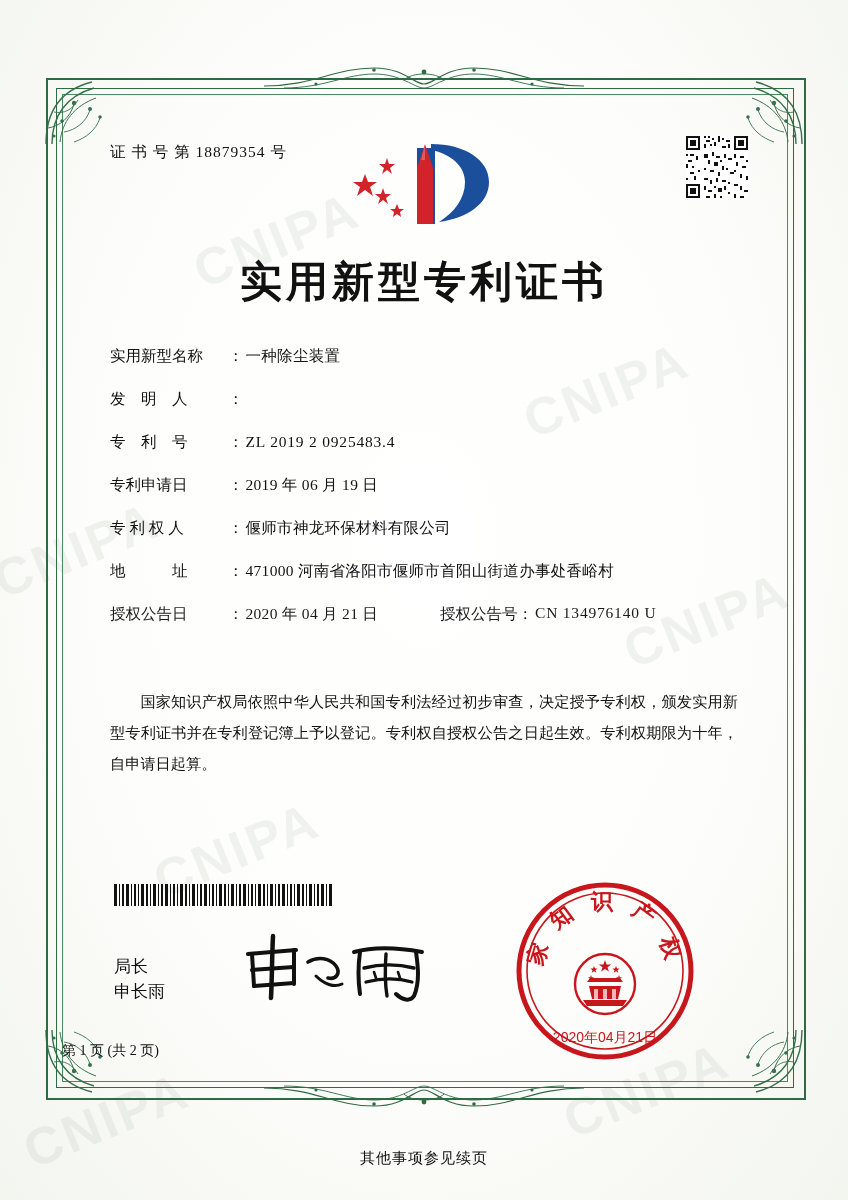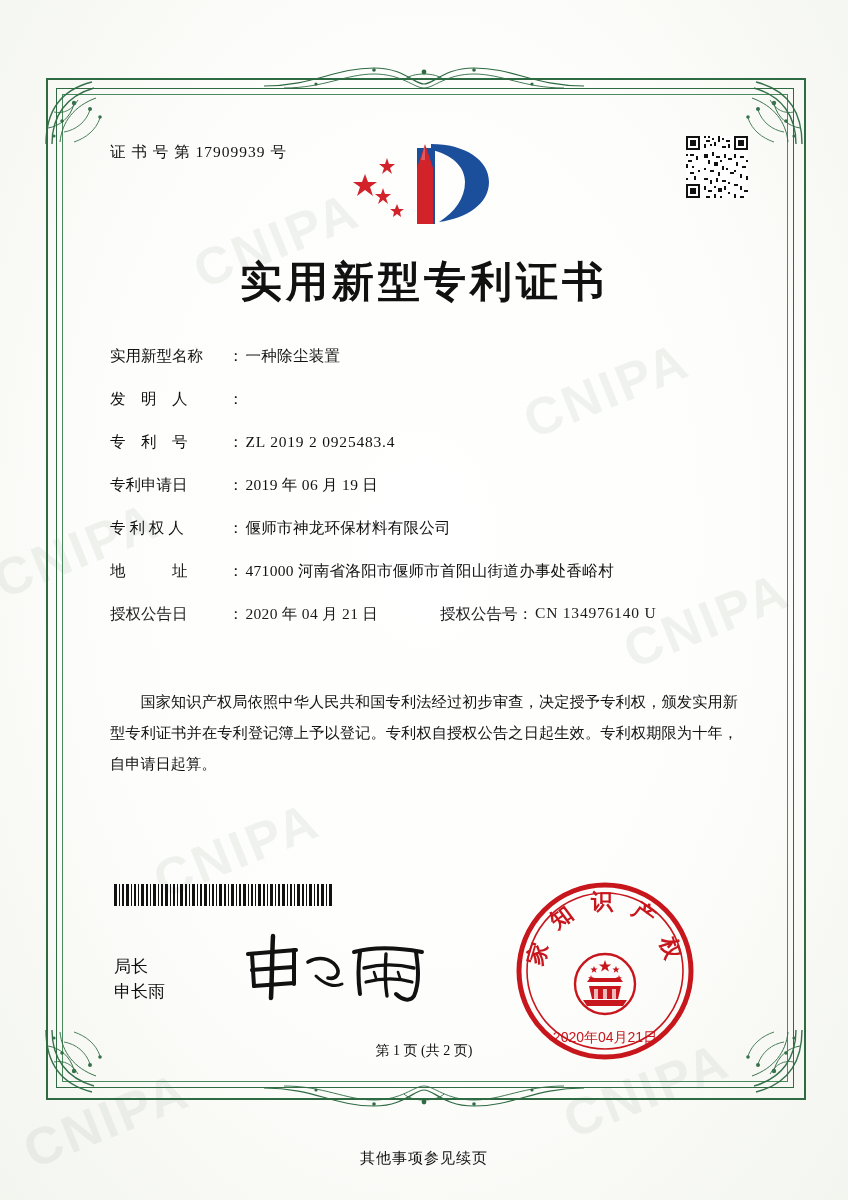--- a/index.html
+++ b/index.html
@@ -235,21 +235,20 @@
     top: 782px;
     width: 190px;
     height: 190px;
   }
 
   .page-num {
     position: absolute;
     left: 0;
     right: 0;
     bottom: 20px;
-    text-align: center;
     font-size: 14px;
     color: #111;
   }
 
   .footer-note {
     position: absolute;
     left: 0;
     right: 0;
     bottom: 32px;
     text-align: center;
@@ -387,21 +386,21 @@
         <circle cx="120" cy="10" r="1.8"></circle>
         <circle cx="220" cy="10" r="1.8"></circle>
         <circle cx="62" cy="24" r="1.6"></circle>
         <circle cx="278" cy="24" r="1.6"></circle>
       </g>
     </svg>
   </div>
 
   <div class="content">
 
-    <div class="cert-number">证 书 号 第 17909939 号</div>
+    <div class="cert-number">证 书 号 第 18879354 号</div>
 
     <div class="qr">
       <svg width="62" height="62" viewBox="0 0 31 31" shape-rendering="crispEdges">
         <rect width="31" height="31" fill="#ffffff"></rect>
         <g fill="#111111">
           <rect x="0" y="0" width="7" height="7"></rect>
             <rect x="1" y="1" width="5" height="5" fill="#ffffff"></rect>
             <rect x="2" y="2" width="3" height="3"></rect>
           <rect x="24" y="0" width="7" height="7"></rect>
             <rect x="25" y="1" width="5" height="5" fill="#ffffff"></rect>

